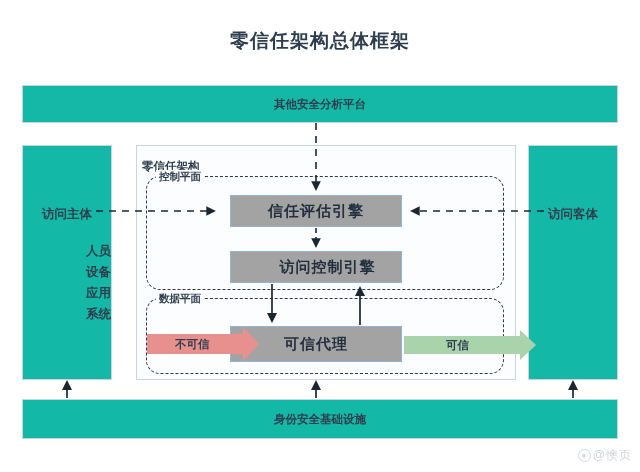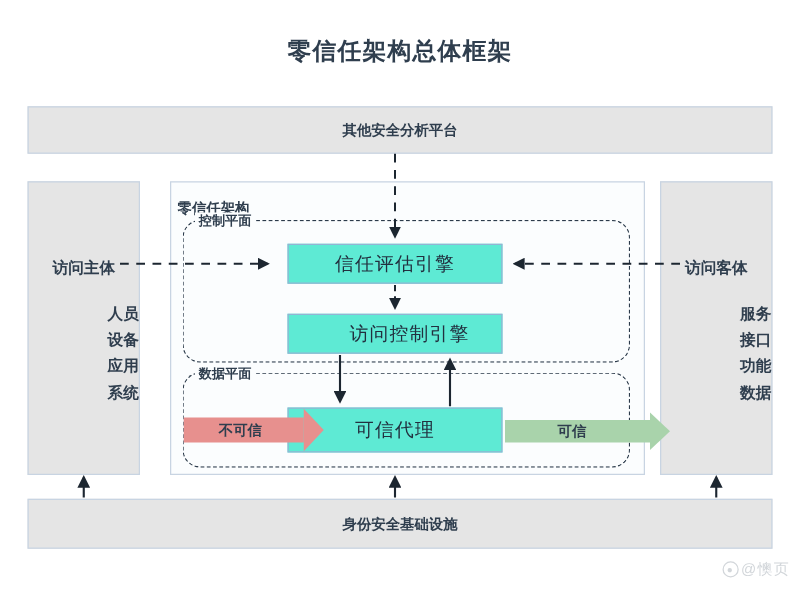--- a/index.html
+++ b/index.html
@@ -15,21 +15,21 @@
     position: absolute; left: 0; top: 28px; width: 640px;
     text-align: center;
     font-size: 19px; font-weight: bold; color: #2f3e4e;
     letter-spacing: 1px;
   }
 
   
   .panel {
     position: absolute;
     border: 1px solid #c8d4e2;
-    background: #e5e5e5;
+    background: #14b8a6;
   }
   .panel-label {
     font-size: 11.5px; font-weight: bold; color: #2f3e4e;
     white-space: nowrap;
   }
 
   
   .wide-bar {
     display: flex; align-items: center; justify-content: center;
   }
@@ -65,24 +65,24 @@
     position: absolute;
     font-size: 10.5px; font-weight: bold; color: #2f3e4e;
     background: #fbfdfe;
     padding: 0 3px;
     white-space: nowrap;
   }
 
   
   .engine {
     position: absolute;
-    background: #5eead4;
+    background: #a3a3a3;
     border: 1px solid #93b4d4;
     display: flex; align-items: center; justify-content: center;
-    font-size: 15px; font-weight: normal; color: #22303f;
+    font-size: 15px; font-weight: bold; color: #22303f;
     letter-spacing: 1px;
   }
 
   
   .block-arrow {
     position: absolute;
     display: flex; align-items: center;
   }
   .block-arrow .shaft {
     height: 20px;
@@ -137,26 +137,20 @@
     <div class="side-list" style="top:95px;">
       <div>人员</div>
       <div>设备</div>
       <div>应用</div>
       <div>系统</div>
     </div>
   </div>
 
   <div class="panel side-col" id="object-col" style="left:528px; top:145px; width:90px; height:235px;">
     <div class="side-head" style="top:60px;">访问客体</div>
-    <div class="side-list" style="top:95px;">
-      <div>服务</div>
-      <div>接口</div>
-      <div>功能</div>
-      <div>数据</div>
-    </div>
   </div>
 
   <div class="panel" id="zt-box" style="left:136px; top:145px; width:380px; height:235px;"></div>
   <div class="panel-label" id="zt-label">零信任架构</div>
 
   <div class="plane" id="control-plane" style="left:146px; top:176px; width:358px; height:114px;"></div>
   <div class="plane-label" style="left:156px; top:170px;">控制平面</div>
 
   <div class="plane" id="data-plane" style="left:146px; top:298px; width:358px; height:76px;"></div>
   <div class="plane-label" style="left:156px; top:292px;">数据平面</div>

